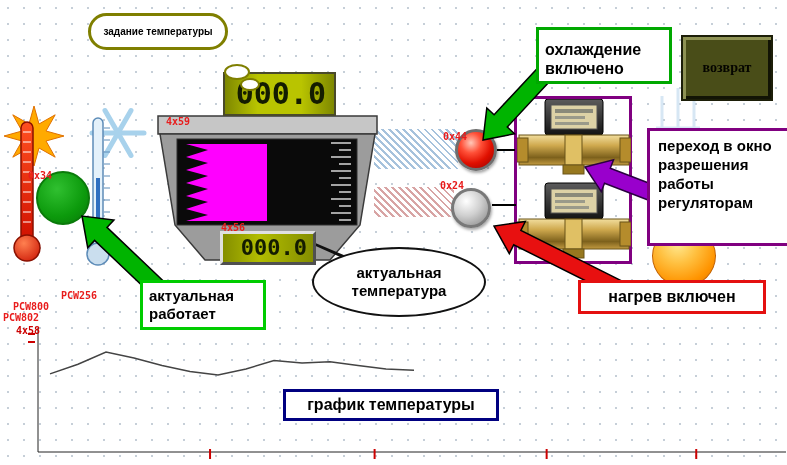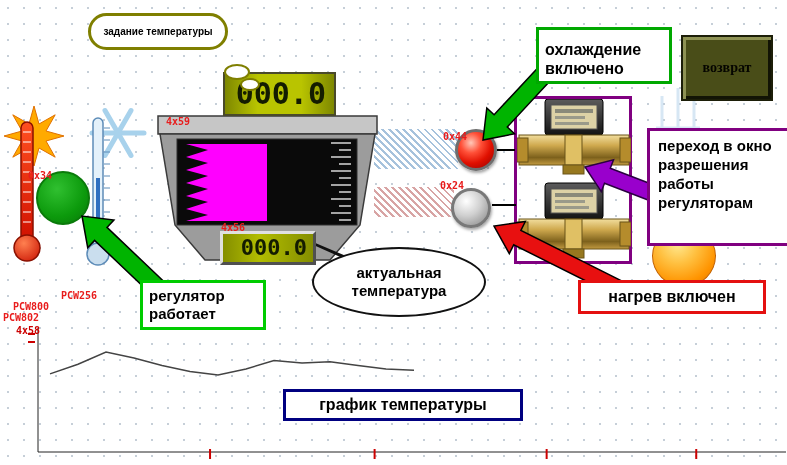--- a/index.html
+++ b/index.html
@@ -216,23 +216,23 @@
   <div class="lcd" id="lcd-actual">000.0</div>
 
   <div class="box" style="left:88px;top:13px;width:118px;padding:6px 8px;border:3px solid #7f7f00;border-radius:22px;font-size:10px;line-height:19px;text-align:center;">задание температуры</div>
   <div class="dot" style="left:224px;top:64px;width:22px;height:12px;"></div>
   <div class="dot" style="left:240px;top:78px;width:16px;height:9px;"></div>
 
   <div class="box bubble" style="left:312px;top:247px;width:150px;height:58px;padding:4px 10px;border:2px solid #111;display:flex;align-items:center;justify-content:center;text-align:center;font-size:15px;line-height:18px;">актуальная температура</div>
 
   <div class="box" style="left:536px;top:27px;width:122px;padding:10px 2px 3px 6px;border:3px solid #00a800;font-size:16px;line-height:19px;">охлаждение включено</div>
   <div class="box" style="left:578px;top:280px;width:150px;padding:5px 16px;border:3px solid #e41010;font-size:16px;text-align:center;">нагрев включен</div>
-  <div class="box" style="left:140px;top:280px;width:112px;padding:4px 2px 4px 6px;border:3px solid #00cc00;font-size:15px;line-height:18px;">регулятор работает</div>
+  <div class="box" style="left:140px;top:280px;width:112px;padding:4px 2px 4px 6px;border:3px solid #00cc00;font-size:15px;line-height:18px;">актуальная работает</div>
   <div class="box" style="left:647px;top:128px;width:122px;min-height:102px;padding:5px 17px 5px 8px;border:3px solid #800080;font-size:15px;line-height:19px;">переход в окно разрешения работы регуляторам</div>
-  <div class="box" style="left:283px;top:389px;width:206px;padding:4px 14px;border:3px solid #000080;font-size:16px;text-align:center;">график температуры</div>
+  <div class="box" style="left:283px;top:389px;width:206px;padding:4px 2px;border:3px solid #000080;font-size:16px;text-align:center;">график температуры</div>
 
   <div class="tag" style="left:28px;top:170px;">0x34</div>
   <div class="tag" style="left:166px;top:116px;">4x59</div>
   <div class="tag" style="left:443px;top:118px;margin-top:13px;">0x44</div>
   <div class="tag" style="left:440px;top:180px;">0x24</div>
   <div class="tag" style="left:221px;top:222px;">4x56</div>
   <div class="tag" style="left:13px;top:290px;padding-left:48px;">PCW256</div>
   <div class="tag" style="left:13px;top:301px;">PCW800</div>
   <div class="tag" style="left:3px;top:312px;">PCW802</div>
   <div class="tag" style="left:16px;top:325px;color:#cc0000;">4x58</div>

